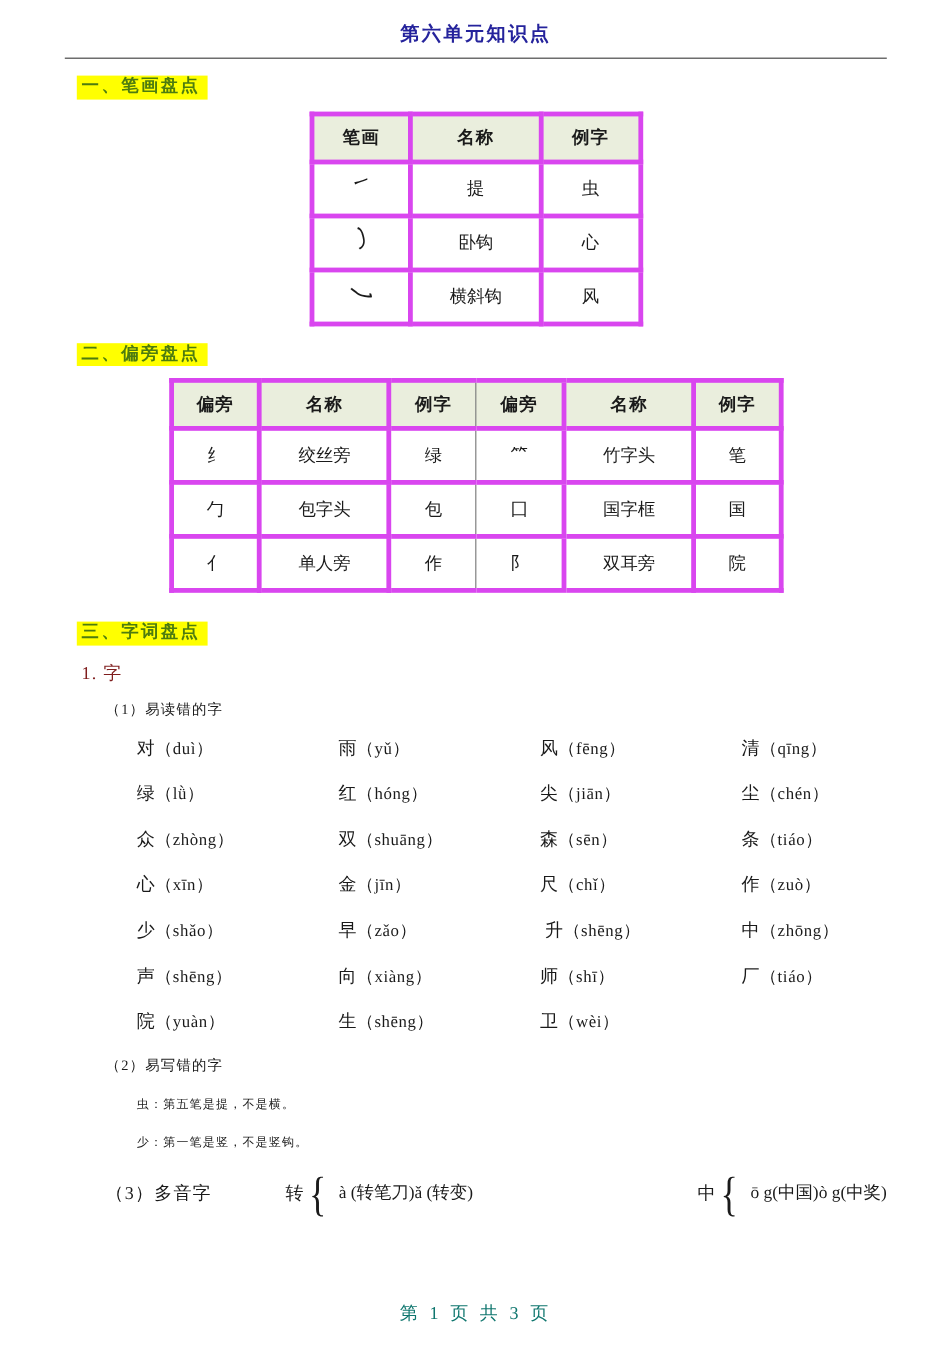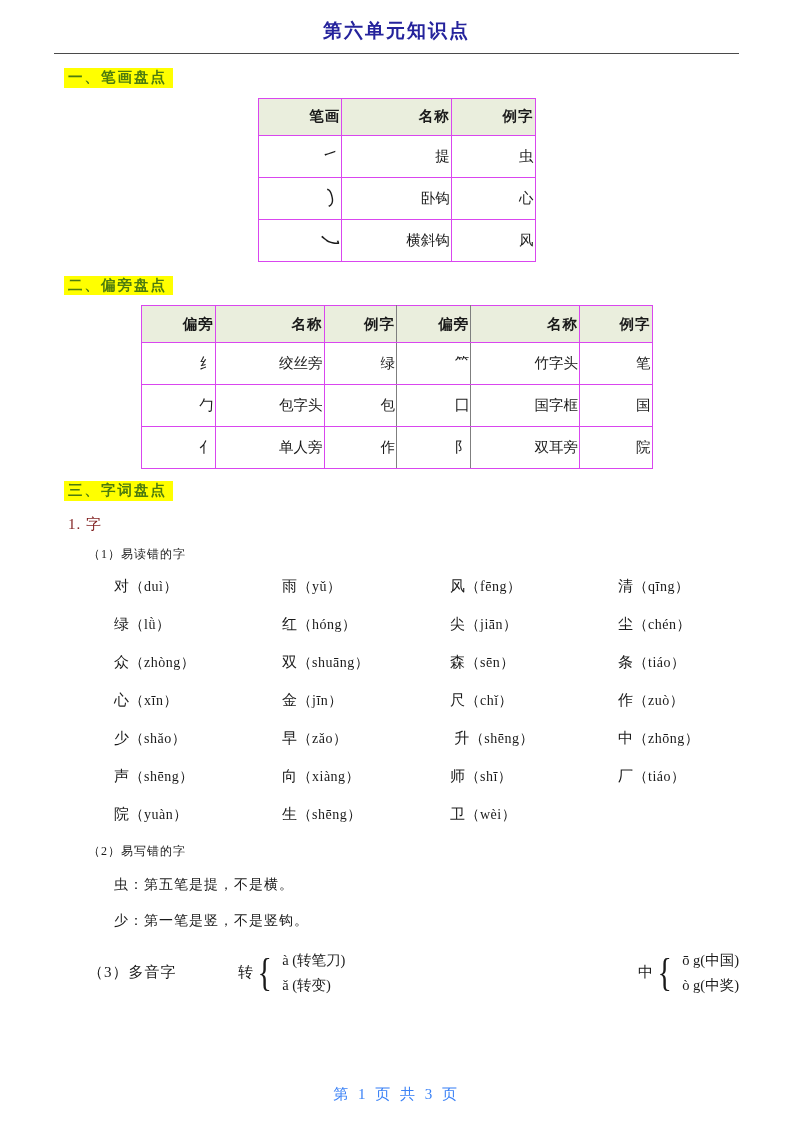--- a/index.html
+++ b/index.html
@@ -19,21 +19,21 @@
     position: relative;
     width: 793px;
     height: 1122px;
     box-sizing: border-box;
     padding: 0 54px;
   }
 
   
   .doc-title {
     text-align: center;
-    font-size: 19px;
+    font-size: 16px;
     font-weight: bold;
     color: #25239c;
     letter-spacing: 2px;
     padding-top: 18px;
     padding-bottom: 9px;
     font-family: "Liberation Serif", "DejaVu Serif", serif;
   }
   .title-rule {
     border: 0;
     border-top: 1.4px solid #4a4a4a;
@@ -55,44 +55,45 @@
   .sec-head-row { line-height: 1; }
 
   
   .tbl-wrap { display: flex; justify-content: center; }
   table.kp {
     border-collapse: collapse;
     font-family: "Liberation Serif", "DejaVu Serif", serif;
     background: #ffffff;
   }
   table.kp td, table.kp th {
-    border: 1px solid #d946ef;
-    text-align: right;
+    border: 4px solid #d946ef;
+    text-align: center;
     vertical-align: middle;
     font-weight: normal;
     color: #1a1a1a;
+    font-family: Liberation Mono, monospace;
   }
   table.kp thead th {
     background: #eaeedd;
     font-weight: bold;
     font-size: 14.5px;
     letter-spacing: 1px;
   }
 
   
   #tbl-strokes { width: 278px; margin-bottom: 14px; }
   #tbl-strokes thead th { height: 34px; }
   #tbl-strokes tbody td { height: 39px; font-size: 14.5px; }
   #tbl-strokes col.c-stroke { width: 84px; }
   #tbl-strokes col.c-name   { width: 110px; }
   #tbl-strokes col.c-ex     { width: 84px; }
   .stroke-glyph { font-size: 20px; line-height: 1; display: inline-block; }
 
   
-  #tbl-radicals { width: 512px; margin-bottom: 12px; }
+  #tbl-radicals { width: 512px; margin-bottom: 24px; }
   #tbl-radicals thead th { height: 34px; }
   #tbl-radicals tbody td { height: 39px; font-size: 14.5px; }
   #tbl-radicals col.c-rad  { width: 80px; }
   #tbl-radicals col.c-nm   { width: 118px; }
   #tbl-radicals col.c-ex   { width: 78px; }
   
   #tbl-radicals .emph-l { border-left: 1.6px solid #7f7f7f; border-right: 1.6px solid #7f7f7f; }
   #tbl-radicals .emph-r { border-left: 1.6px solid #7f7f7f; border-right: 1.6px solid #7f7f7f; }
 
   
@@ -101,21 +102,21 @@
     font-size: 15px;
     margin: 4px 0 12px 14px;
     letter-spacing: 1px;
   }
   .para-l1 {
     font-size: 12px;
     margin: 0 0 14px 34px;
     letter-spacing: 1px;
   }
   .para-l2 {
-    font-size: 14px;
+    font-size: 10px;
     margin: 16px 0 18px 60px;
     letter-spacing: 1px;
   }
 
   
   .word-grid {
     margin: 0 0 12px 60px;
     width: 672px;
   }
   .word-row {
@@ -155,42 +156,42 @@
   .brace {
     font-size: 40px;
     line-height: 0.9;
     font-family: "Liberation Serif", "DejaVu Serif", serif;
     transform: scaleX(0.75);
     display: inline-block;
     margin: 0 2px 0 0;
   }
   .duoyin-items {
     display: flex;
-    flex-direction: column;
+    flex-direction: row;
     justify-content: center;
     margin-left: 6px;
     font-family: Liberation Serif, serif;
   }
   .duoyin-item {
     font-size: 14.5px;
     line-height: 1.75;
     white-space: nowrap;
   }
   .spacer-dy { flex: 1; }
 
   
   .footer {
     position: absolute;
     left: 0;
     right: 0;
     bottom: 18px;
     text-align: center;
     font-size: 15px;
     letter-spacing: 3px;
-    color: #3b82f6;
+    color: #0f766e;
   }
 </style>
 </head>
 <body>
 
 <div class="page">
 
   <div class="doc-title">第六单元知识点</div>
   <hr class="title-rule">
 

